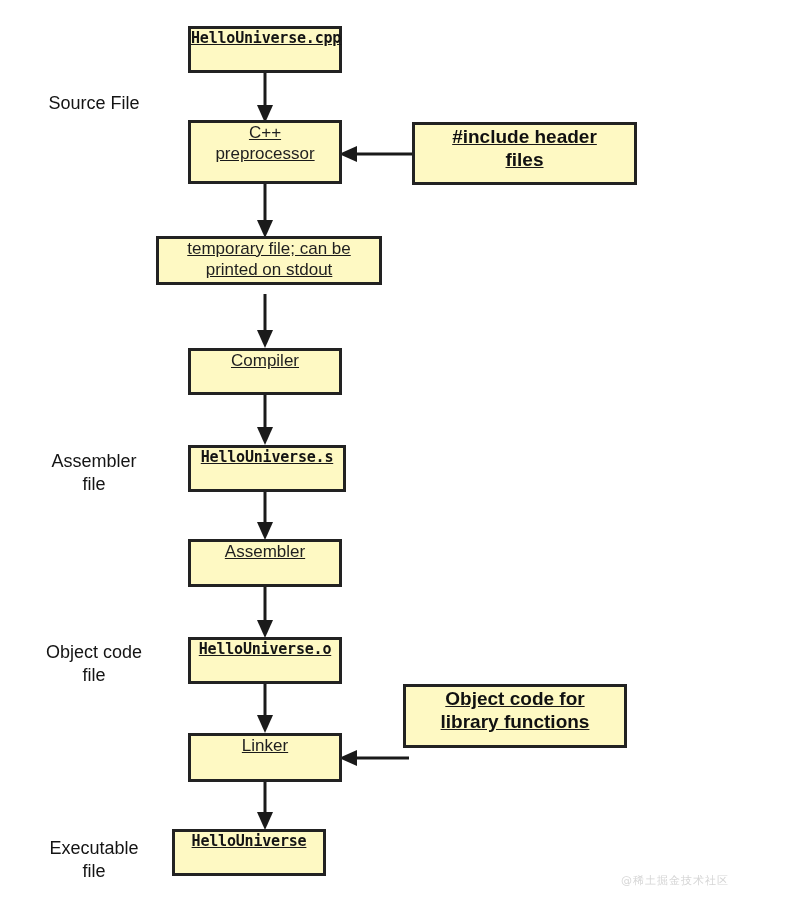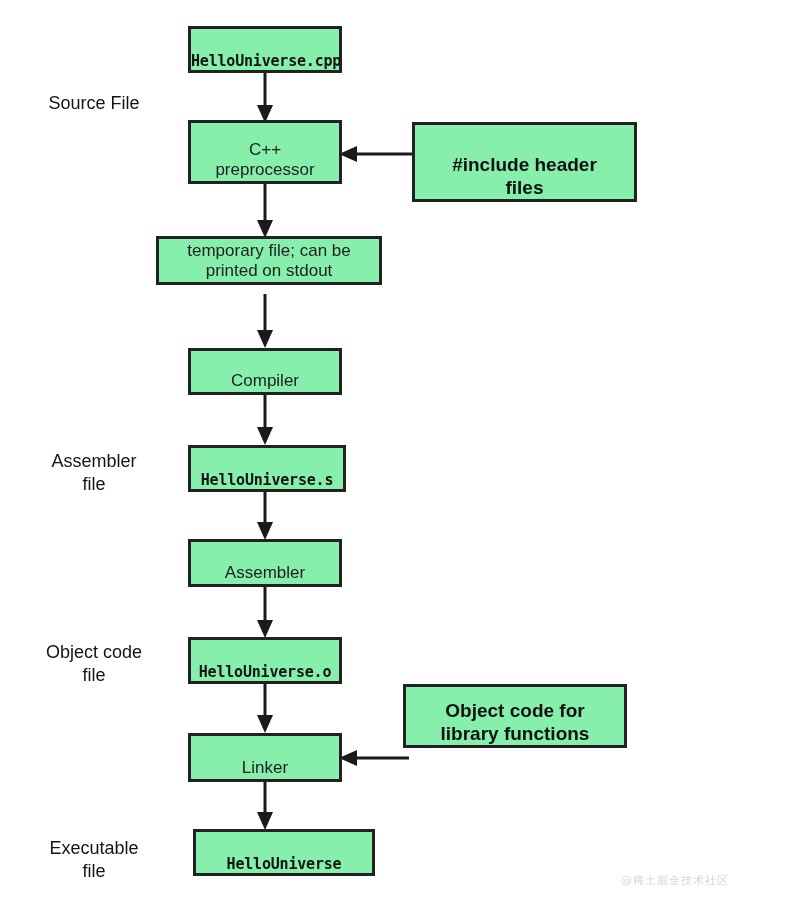--- a/index.html
+++ b/index.html
@@ -17,27 +17,28 @@
     height: 918px;
     background: #ffffff;
     overflow: hidden;
   }
 
   
   .node {
     position: absolute;
     box-sizing: border-box;
     border: 3px solid #222222;
-    background: #86efac;
+    background: #fef9c3;
     display: flex;
-    align-items: flex-end;
+    align-items: flex-start;
     justify-content: center;
     text-align: center;
     line-height: 1.22;
     z-index: 3;
+    text-decoration: underline;
   }
   .node .txt {
     display: block;
     width: 100%;
     white-space: pre-line;
   }
 
   
   .node.sans .txt {
     font-family: "Liberation Sans", sans-serif;
@@ -208,25 +209,25 @@
   </div>
 
   <div class="node mono" style="left:188px; top:637px; width:154px; height:47px;">
     <span class="txt">HelloUniverse.o</span>
   </div>
 
   <div class="node sans" style="left:188px; top:733px; width:154px; height:49px;">
     <span class="txt">Linker</span>
   </div>
 
-  <div class="node mono" style="left:193px; top:829px; width:182px; height:47px;">
+  <div class="node mono" style="left:172px; top:829px; width:154px; height:47px;">
     <span class="txt">HelloUniverse</span>
   </div>
 
-  <div class="node callout" style="left:412px; top:122px; width:225px; height:80px;">
+  <div class="node callout" style="left:412px; top:122px; width:225px; height:63px;">
     <span class="txt">#include header
 files</span>
   </div>
 
   <div class="node callout" style="left:403px; top:684px; width:224px; height:64px;">
     <span class="txt">Object code for
 library functions</span>
   </div>
 
   <div class="watermark" style="left:621px; top:873px;">@稀土掘金技术社区</div>

